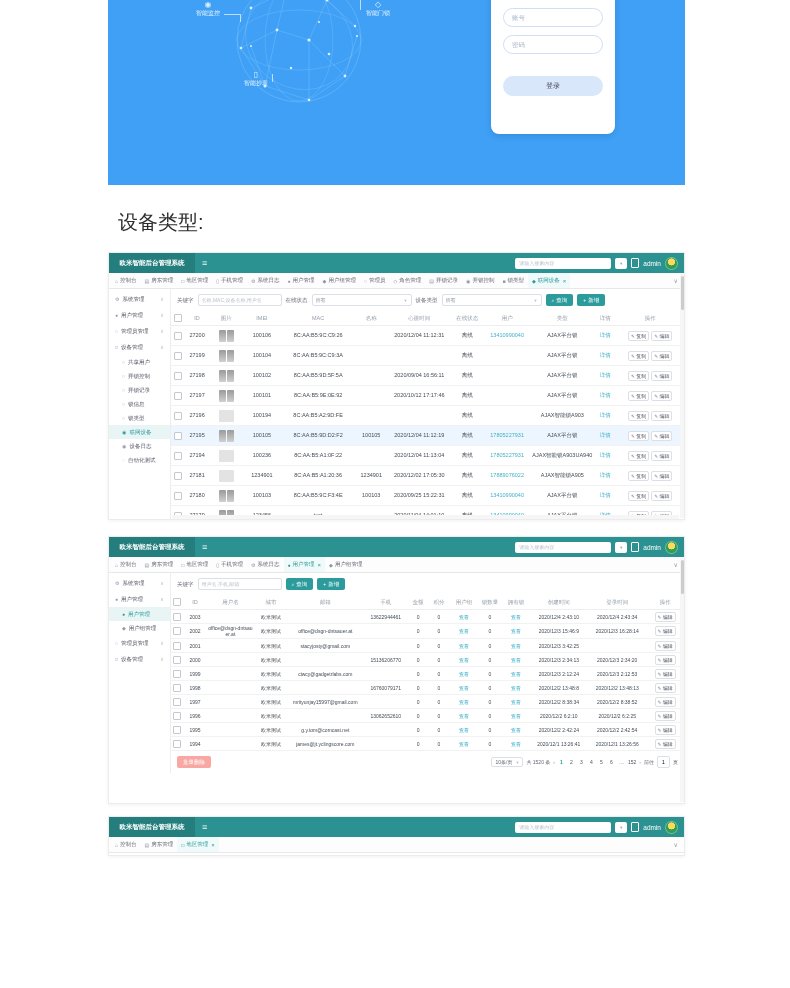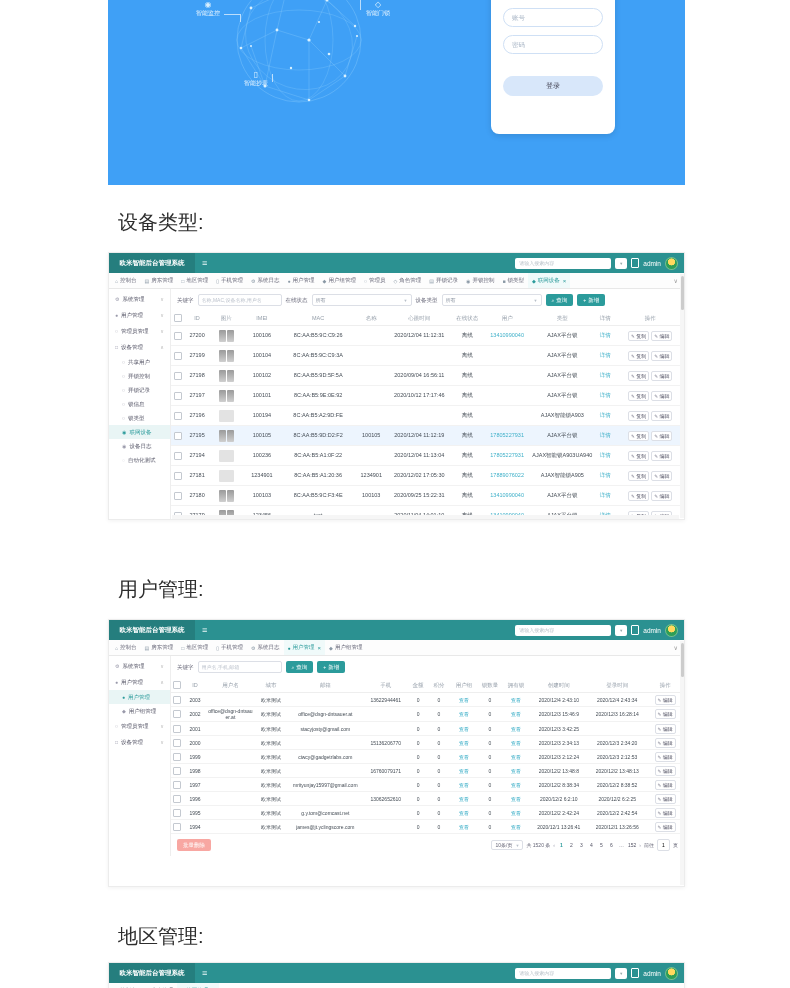--- a/index.html
+++ b/index.html
@@ -591,21 +591,20 @@
         </table>
 
       </div>
     </div>
     <div class="vscroll">
         <div class="vthumb"></div>
       </div>
     <div class="hscroll"></div>
   </div>
 
-  <h2 class="sec-h h2">用户管理:</h2>
 
   <div class="shot user">
     <div class="navbar">
       <div class="brand">欧米智能后台管理系统</div>
       <span class="burger">≡</span>
       <div class="nav-right">
         <input class="nav-search" placeholder="请输入搜索内容" style="">
         <button class="nav-drop">
             <span>▼</span>
           </button>
@@ -947,21 +946,20 @@
             <span>页</span>
           </div>
         </div>
       </div>
     </div>
     <div class="vscroll">
         <div class="vthumb"></div>
       </div>
   </div>
 
-  <h2 class="sec-h h3">地区管理:</h2>
 
   <div class="shot region">
     <div class="navbar">
       <div class="brand">欧米智能后台管理系统</div>
       <span class="burger">≡</span>
       <div class="nav-right">
         <input class="nav-search" placeholder="请输入搜索内容" style="">
         <button class="nav-drop">
             <span>▼</span>
           </button>

